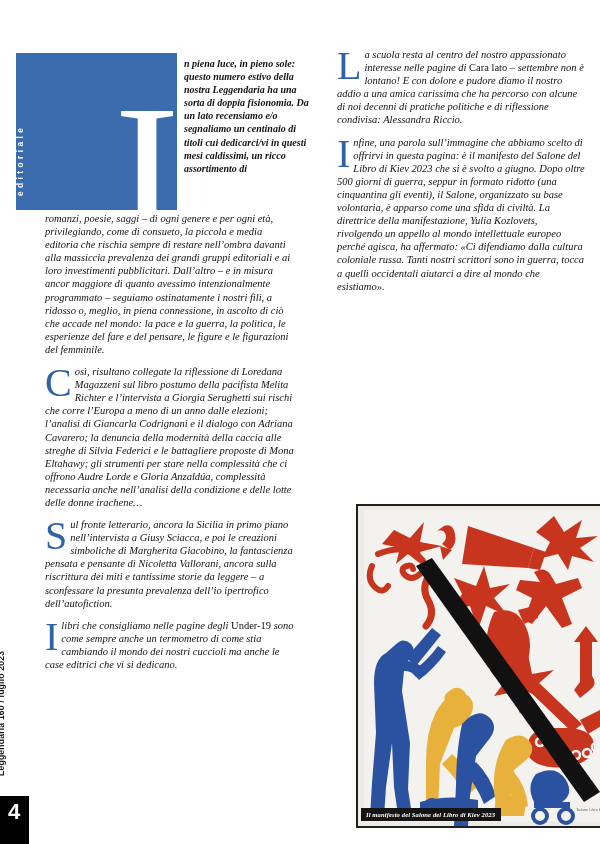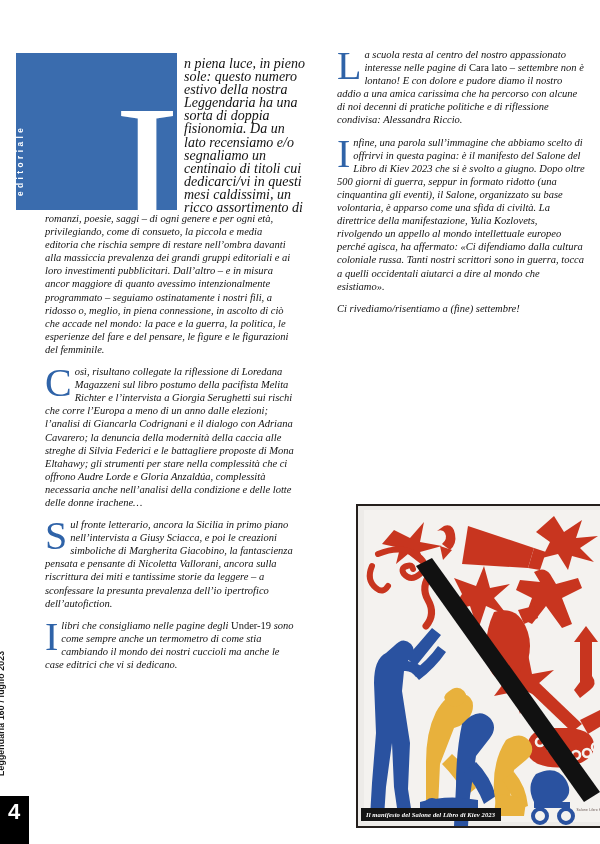--- a/index.html
+++ b/index.html
@@ -98,23 +98,24 @@
   }
   #col-left  { left: 45px;  top: 212px; width: 252px; }
   #col-right { left: 337px; top: 48px;  width: 248px; }
 
   
   #lead-wrap {
     position: absolute;
     left: 184px;
     top: 57px;
     width: 125px;
-    font-size: 14px;
+    font-size: 10px;
     line-height: 13.1px;
     font-style: italic;
+    font-weight: bold;
   }
 
   .para { margin: 0 0 9px 0; }
 
   .para .dc {
     float: left;
     font-style: normal;
     font-weight: normal;
     color: #2f63a8;
     font-size: 40px;
@@ -204,23 +205,20 @@
 
   <p class="para">
     <span class="dc">L</span><span>a scuola resta al centro del nostro appassionato interesse nelle pagine di </span><span class="rom">Cara lato</span><span> – settembre non è lontano! E con dolore e pudore diamo il nostro addio a una amica carissima che ha percorso con alcune di noi decenni di pratiche politiche e di riflessione condivisa: Alessandra Riccio.</span>
   </p>
 
   <p class="para">
     <span class="dc">I</span><span>nfine, una parola sull’immagine che abbiamo scelto di offrirvi in questa pagina: è il manifesto del Salone del Libro di Kiev 2023 che si è svolto a giugno. Dopo oltre 500 giorni di guerra, seppur in formato ridotto (una cinquantina gli eventi), il Salone, organizzato su base volontaria, è apparso come una sfida di civiltà. La direttrice della manifestazione, Yulia Kozlovets, rivolgendo un appello al mondo intellettuale europeo perché agisca, ha affermato: «Ci difendiamo dalla cultura coloniale russa. Tanti nostri scrittori sono in guerra, tocca a quelli occidentali aiutarci a dire al mondo che esistiamo».</span>
   </p>
 
 
-  <p class="para">
-    <span>Ci rivediamo/risentiamo a (fine) settembre!</span>
-  </p>
 
 </div>
 
 <figure id="figure">
   <svg id="poster-svg" viewBox="0 0 266 320" preserveAspectRatio="none">
 
     <rect x="0" y="0" width="266" height="320" fill="#edebe8"></rect>
     <rect x="6" y="4" width="250" height="312" fill="#f4f2ef"></rect>
 
     <g fill="#c8351f">

